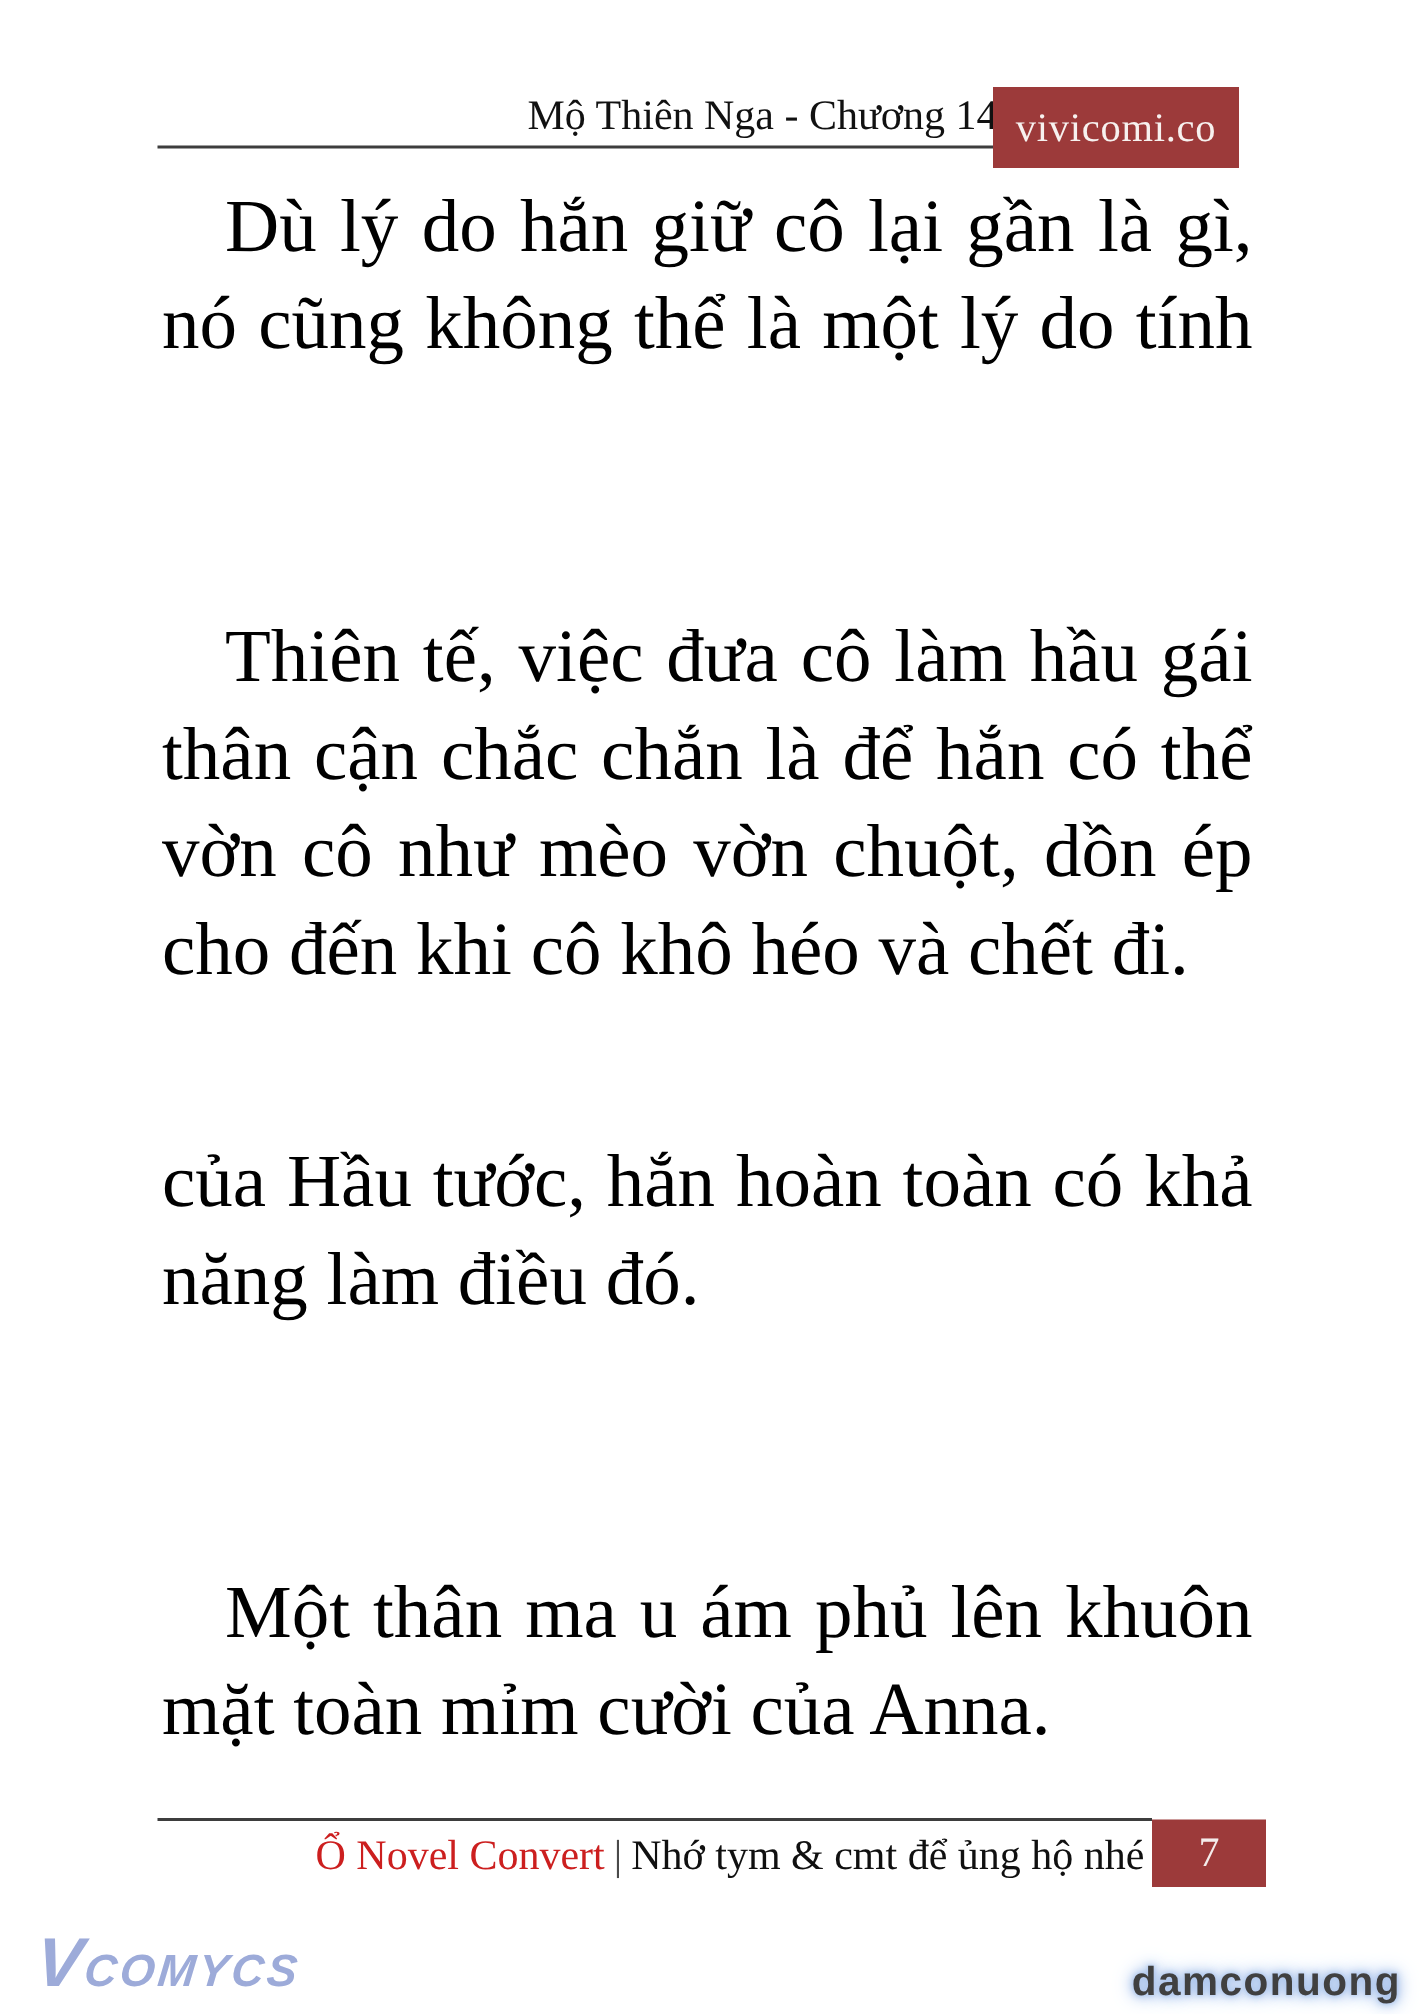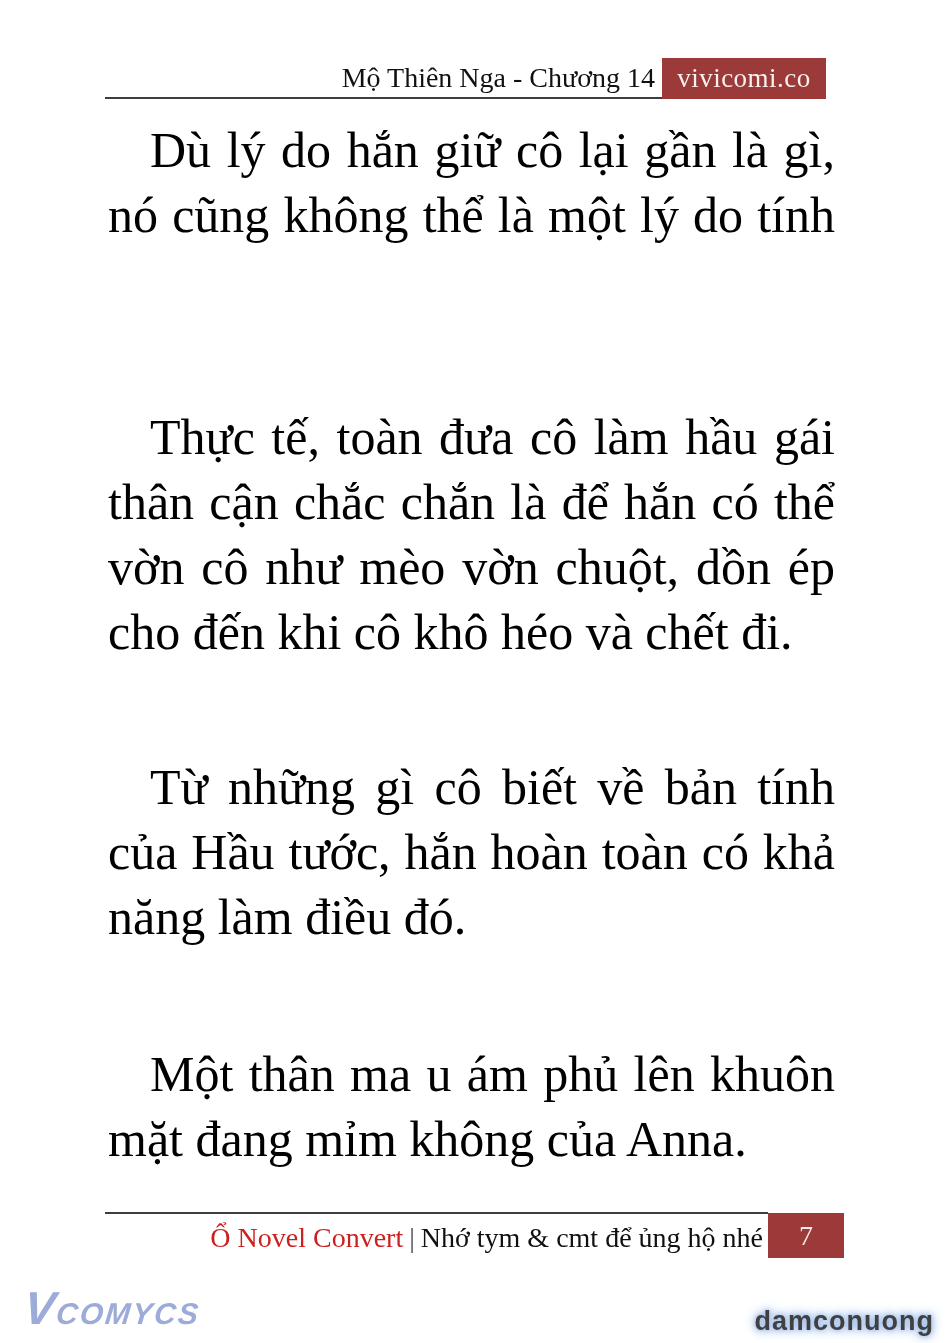--- a/index.html
+++ b/index.html
@@ -17,35 +17,35 @@
   .header-rule {
     position: absolute;
     left: 105px;
     top: 97px;
     width: 558px;
     height: 2px;
     background: #3d3d3d;
   }
   .header-title {
     position: absolute;
-    left: 105px;
+    left: 115px;
     top: 60px;
     width: 550px;
     text-align: right;
     font-size: 28px;
     line-height: 36px;
     color: #111;
     white-space: nowrap;
   }
   .site-badge {
     position: absolute;
     left: 662px;
     top: 58px;
     width: 164px;
-    height: 41px;
+    height: 54px;
     display: flex;
     align-items: center;
     justify-content: center;
   }
   .site-badge-label {
     color: #f7f1ef;
     font-size: 27px;
     letter-spacing: 0.5px;
   }
 
@@ -144,33 +144,32 @@
   <div class="site-badge" style="background: rgb(156, 58, 58);">
     <span class="site-badge-label">vivicomi.co</span>
   </div>
 
   <div class="body-text">
       <div class="para para-0">
         <div class="line first just">Dù lý do hắn giữ cô lại gần là gì,</div>
         <div class="line just">nó cũng không thể là một lý do tính</div>
       </div>
       <div class="para para-1">
-        <div class="line first just">Thực tế, toàn đưa cô làm hầu gái</div>
+        <div class="line first just">Thiên tế, việc đưa cô làm hầu gái</div>
         <div class="line just">thân cận chắc chắn là để hắn có thể</div>
         <div class="line just">vờn cô như mèo vờn chuột, dồn ép</div>
         <div class="line">cho đến khi cô khô héo và chết đi.</div>
       </div>
       <div class="para para-2">
-        <div class="line first just">Từ những gì cô biết về bản tính</div>
         <div class="line just">của Hầu tước, hắn hoàn toàn có khả</div>
         <div class="line">năng làm điều đó.</div>
       </div>
       <div class="para para-3">
         <div class="line first just">Một thân ma u ám phủ lên khuôn</div>
-        <div class="line">mặt đang mỉm không của Anna.</div>
+        <div class="line">mặt toàn mỉm cười của Anna.</div>
       </div>
     </div>
 
   <div class="footer-rule"></div>
   <div class="footer-credit">
     <span class="brand-label" style="color: rgb(204, 31, 31);">Ổ Novel Convert</span><span class="separator">|</span><span class="support-note">Nhớ tym &amp; cmt để ủng hộ nhé</span>
   </div>
   <div class="page-number-box" style="background: rgb(156, 58, 58);">
     <span class="page-number">7</span>
   </div>

